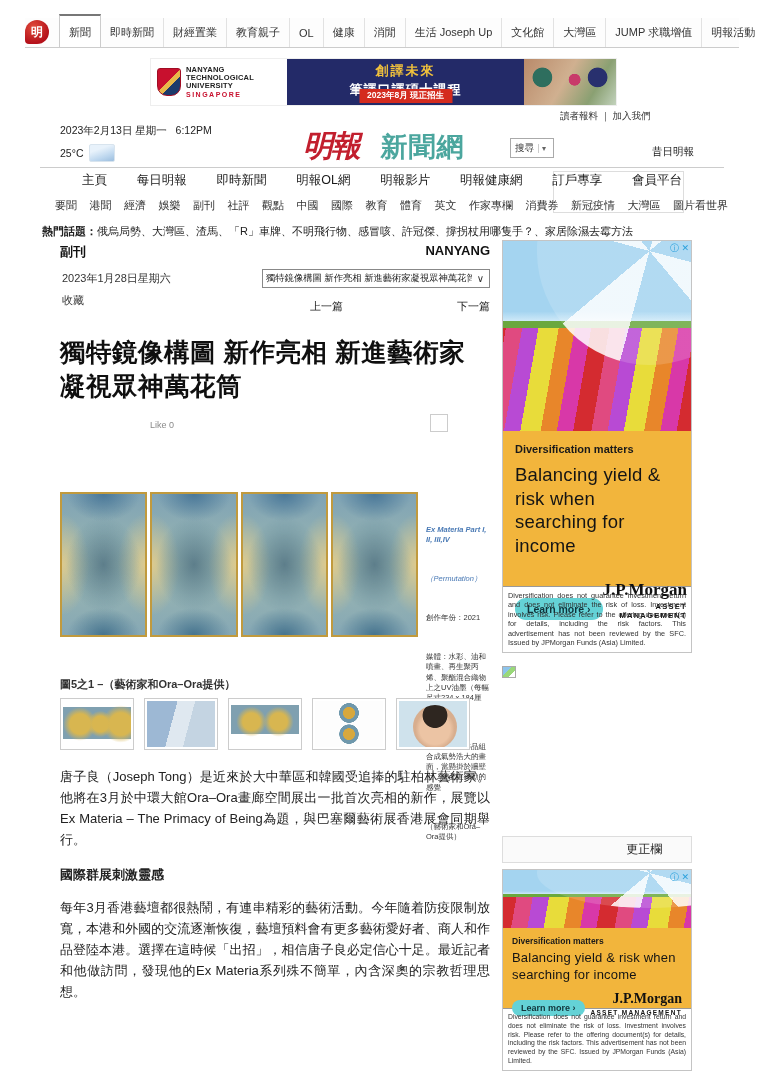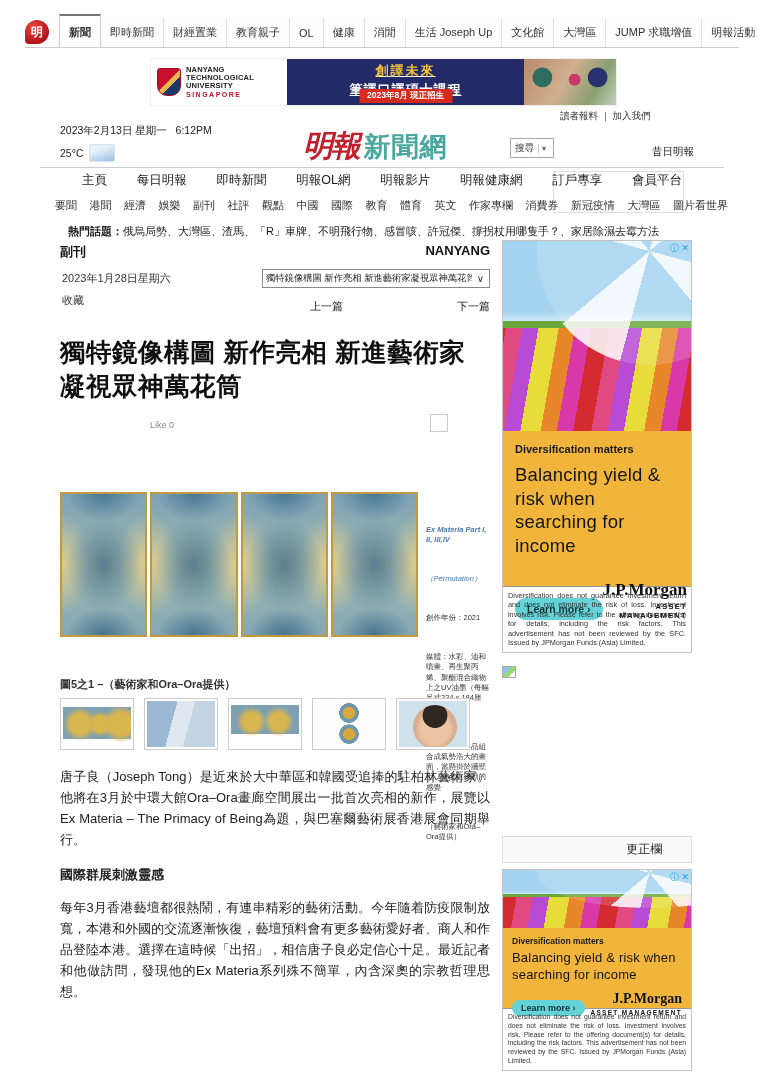--- a/index.html
+++ b/index.html
@@ -9,35 +9,35 @@
   
   .topbar { position:absolute; left:25px; top:18px; width:714px; height:30px;
     display:flex; align-items:stretch; border-bottom:1px solid #ccc; background:#fdfdfd; }
   .mp-logo { width:24px; height:24px; border-radius:50% 50% 50% 4px; margin:2px 10px 0 0;
     background:radial-gradient(circle at 35% 30%, #e04a3a, #b5121b 70%);
     color:#fff; font-size:12px; font-weight:bold; display:flex; align-items:center; justify-content:center; flex:none; }
   .tab { padding:0 9px; font-size:11px; color:#333; display:flex; align-items:center;
     border-right:1px solid #e2e2e2; white-space:nowrap; cursor:pointer; }
   .tab:first-of-type { border-left:1px solid #e2e2e2; }
   .tab.active { background:#fff; border-top:2px solid #777; margin-top:-4px; padding-top:2px;
-    border-left:1px solid #ccc; border-right:1px solid #ccc; font-weight:bold; }
+    border-left:1px solid #ccc; border-right:1px solid #ccc; font-weight:normal; }
   .topbar-right { margin-left:auto; display:flex; }
   .topbar-right .tbtn { padding:0 16px; font-size:11px; color:#333; display:flex; align-items:center;
     border-left:1px solid #ddd; cursor:pointer; }
 
   
   .ntu { position:absolute; left:150px; top:58px; width:467px; height:48px; display:flex; border:1px solid #eee; }
   .ntu-left { width:136px; background:#fff; display:flex; align-items:center; padding:4px 6px; }
   .ntu-crest { width:24px; height:28px; flex:none; margin-right:5px;
     background:linear-gradient(135deg,#c8102e 0 46%, #e8b84a 46% 62%, #1b3a6b 62%);
     border-radius:3px 3px 10px 10px; border:1px solid #a00d24; }
   .ntu-txt { line-height:1.05; }
   .ntu-txt .l { font-size:7.5px; font-weight:bold; color:#222; letter-spacing:.2px; }
   .ntu-txt .sg { font-size:7px; font-weight:bold; color:#c8102e; letter-spacing:1.5px; margin-top:1px; }
-  .ntu-mid { flex:1; background:#232a68; color:#fff; text-align:center; padding-top:3px; position:relative;text-decoration:underline; }
+  .ntu-mid { flex:1; background:#232a68; color:#fff; text-align:center; padding-top:3px; position:relative; }
   .ntu-h { color:#f2c23c; font-size:13px; font-weight:bold; letter-spacing:2px; }
   .ntu-s { color:#fff; font-size:13px; font-weight:bold; letter-spacing:1px; margin-top:1px; }
   .ntu-badge { position:absolute; left:50%; transform:translateX(-50%); bottom:2px;
     background:#d42b1e; color:#fff; font-size:8.5px; font-weight:bold; padding:1px 8px; }
   .ntu-photo { width:92px; background:
     radial-gradient(circle at 20% 40%, #2e6e5e 0 12%, transparent 13%),
     radial-gradient(circle at 55% 45%, #c83a6a 0 10%, transparent 11%),
     radial-gradient(circle at 80% 40%, #28306e 0 12%, transparent 13%),
     linear-gradient(120deg,#b98a6a,#d0b090 45%,#8aa072 75%,#c2d2bc); }
 
@@ -46,37 +46,37 @@
 
   
   .header { position:absolute; left:40px; top:120px; width:684px; height:48px; border-bottom:1px solid #ccc; }
   .hdate { position:absolute; left:20px; top:4px; font-size:10.5px; color:#222; }
   .htemp { position:absolute; left:20px; top:24px; font-size:10.5px; color:#222; display:flex; align-items:center; gap:6px; }
   .weather-ic { width:26px; height:18px; border-radius:2px;
     background:linear-gradient(160deg,#e8f2fb 30%,#bcd6ee 70%,#9cbede); border:1px solid #d8e4ee; }
   .sitelogo { position:absolute; left:263px; top:6px; white-space:nowrap; cursor:pointer; }
   .sitelogo .red { font-family:"DejaVu Serif", serif; font-style:italic; font-weight:bold;
     font-size:30px; color:#c21f2e; letter-spacing:-2px; }
-  .sitelogo .teal { font-size:27px; font-weight:bold; color:#4ba69e; letter-spacing:1px; }
+  .sitelogo .teal { font-size:27px; font-weight:bold; color:#4ba69e; letter-spacing:1px;margin-left:17px; }
   .searchbox { position:absolute; left:470px; top:18px; width:44px; height:20px; border:1px solid #aaa;
     display:flex; align-items:center; font-size:9.5px; color:#333; cursor:pointer; background:#fff; }
   .searchbox .lbl { padding:0 4px; }
   .searchbox .chev { border-left:1px solid #ccc; padding:0 3px; color:#666; font-size:8px; }
   .oldpaper { position:absolute; right:30px; top:25px; font-size:10.5px; color:#222; cursor:pointer; }
 
   
   .subscriber-box { position:absolute; left:553px; top:171px; width:131px; height:42px; border:1px solid #ddd; }
   .nav1 { position:absolute; left:40px; top:172px; width:684px; display:flex; justify-content:space-between;
     padding:0 42px; font-size:12.5px; color:#1a1a1a; }
   .nav1 span { cursor:pointer; white-space:nowrap; position:relative; z-index:1; }
   .nav2 { position:absolute; left:55px; top:198px; width:670px; display:flex; gap:12.5px;
     font-size:11px; color:#333; }
   .nav2 span { cursor:pointer; white-space:nowrap; position:relative; z-index:1; }
 
-  .hot { position:absolute; left:68px; top:224px; width:660px; font-size:11px; color:#222; }
+  .hot { position:absolute; left:42px; top:224px; width:660px; font-size:11px; color:#222; }
   .hot b { font-weight:bold; }
   .hot .topic { cursor:pointer; }
   .hot .topic:not(:last-child)::after { content:"、"; }
 
   
   .article { position:absolute; left:60px; top:243px; width:430px; }
   .secrow { display:flex; justify-content:space-between; font-size:13px; font-weight:bold; color:#111; }
   .metarow { position:relative; height:56px; margin-top:8px; }
   .adate { position:absolute; left:2px; top:2px; font-size:11px; color:#333; }
   .bookmark { position:absolute; left:2px; top:24px; font-size:11px; color:#333; cursor:pointer; }

